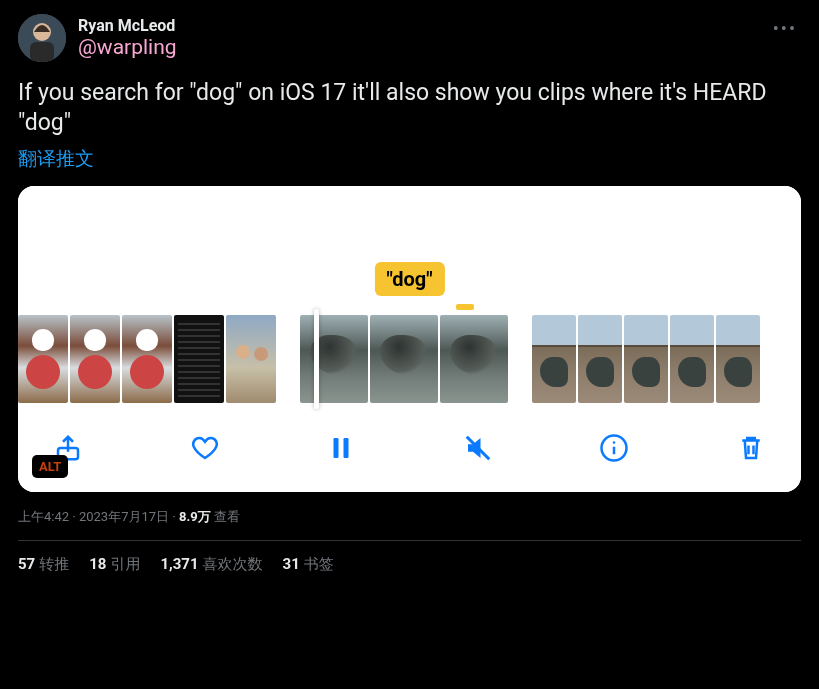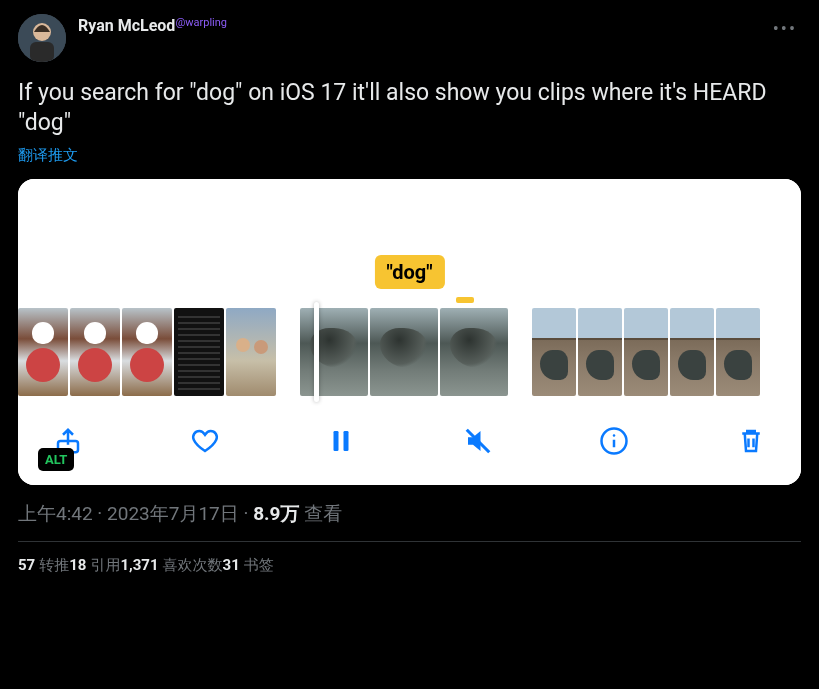--- a/index.html
+++ b/index.html
@@ -20,43 +20,43 @@
   }
   .avatar {
     width: 48px;
     height: 48px;
     border-radius: 50%;
     background: #4a5560;
     overflow: hidden;
     flex-shrink: 0;
   }
   .avatar svg { width: 100%; height: 100%; }
-  .user-info { display: flex; line-height: 1.2; padding-top: 2px; }
+  .user-info { display: flex; flex-direction: column; line-height: 1.2; padding-top: 2px; }
   .display-name { font-weight: 700; font-size: 16px; color: #e7e9ea; }
-  .handle { font-size: 11px; color: #8b5cf6; }
+  .handle { font-size: 21px; color: #f9a8d4; }
   .more-btn {
     position: absolute;
     right: 0;
     top: 0;
     color: #71767b;
     font-size: 18px;
     letter-spacing: 2px;
     cursor: pointer;
     padding: 4px;
   }
   .tweet-text {
     margin-top: 16px;
     font-size: 23px;
     line-height: 1.3;
     color: #e7e9ea;
   }
   .translate-link {
     margin-top: 8px;
     color: #1d9bf0;
-    font-size: 15px;
+    font-size: 19px;
     cursor: pointer;
   }
   .media-card {
     margin-top: 14px;
     background: #fff;
     border-radius: 16px;
     overflow: hidden;
     position: relative;
     width: 100%;
   }
@@ -197,43 +197,44 @@
     display: flex;
     align-items: center;
     justify-content: center;
     width: 40px;
     height: 40px;
   }
   .tool-btn svg { width: 30px; height: 30px; stroke: #0a7aff; fill: none; stroke-width: 2; }
   .tool-btn.pause svg rect { fill: #0a7aff; stroke: none; }
   .alt-badge {
     position: absolute;
-    left: 20px;
+    left: 14px;
     bottom: 14px;
     background: #000;
-    color: #22c55e;
+    color: #c2410c;
     font-size: 13px;
     font-weight: 700;
     padding: 4px 7px;
     border-radius: 5px;
     cursor: pointer;
   }
   .meta-row {
     margin-top: 16px;
-    font-size: 19px;
+    font-size: 13px;
     color: #71767b;
   }
   .meta-row .views-num { color: #e7e9ea; font-weight: 700; }
   .divider {
     border: none;
     border-top: 1px solid #2f3336;
     margin: 14px 0;
   }
   .stats-row {
     display: flex;
+    gap: 20px;
     font-size: 15px;
     color: #71767b;
     padding-bottom: 10px;
   }
   .stat .num { color: #e7e9ea; font-weight: 700; margin-right: 4px; }
 </style>
 </head>
 <body>
 
 <div class="tweet-header">

